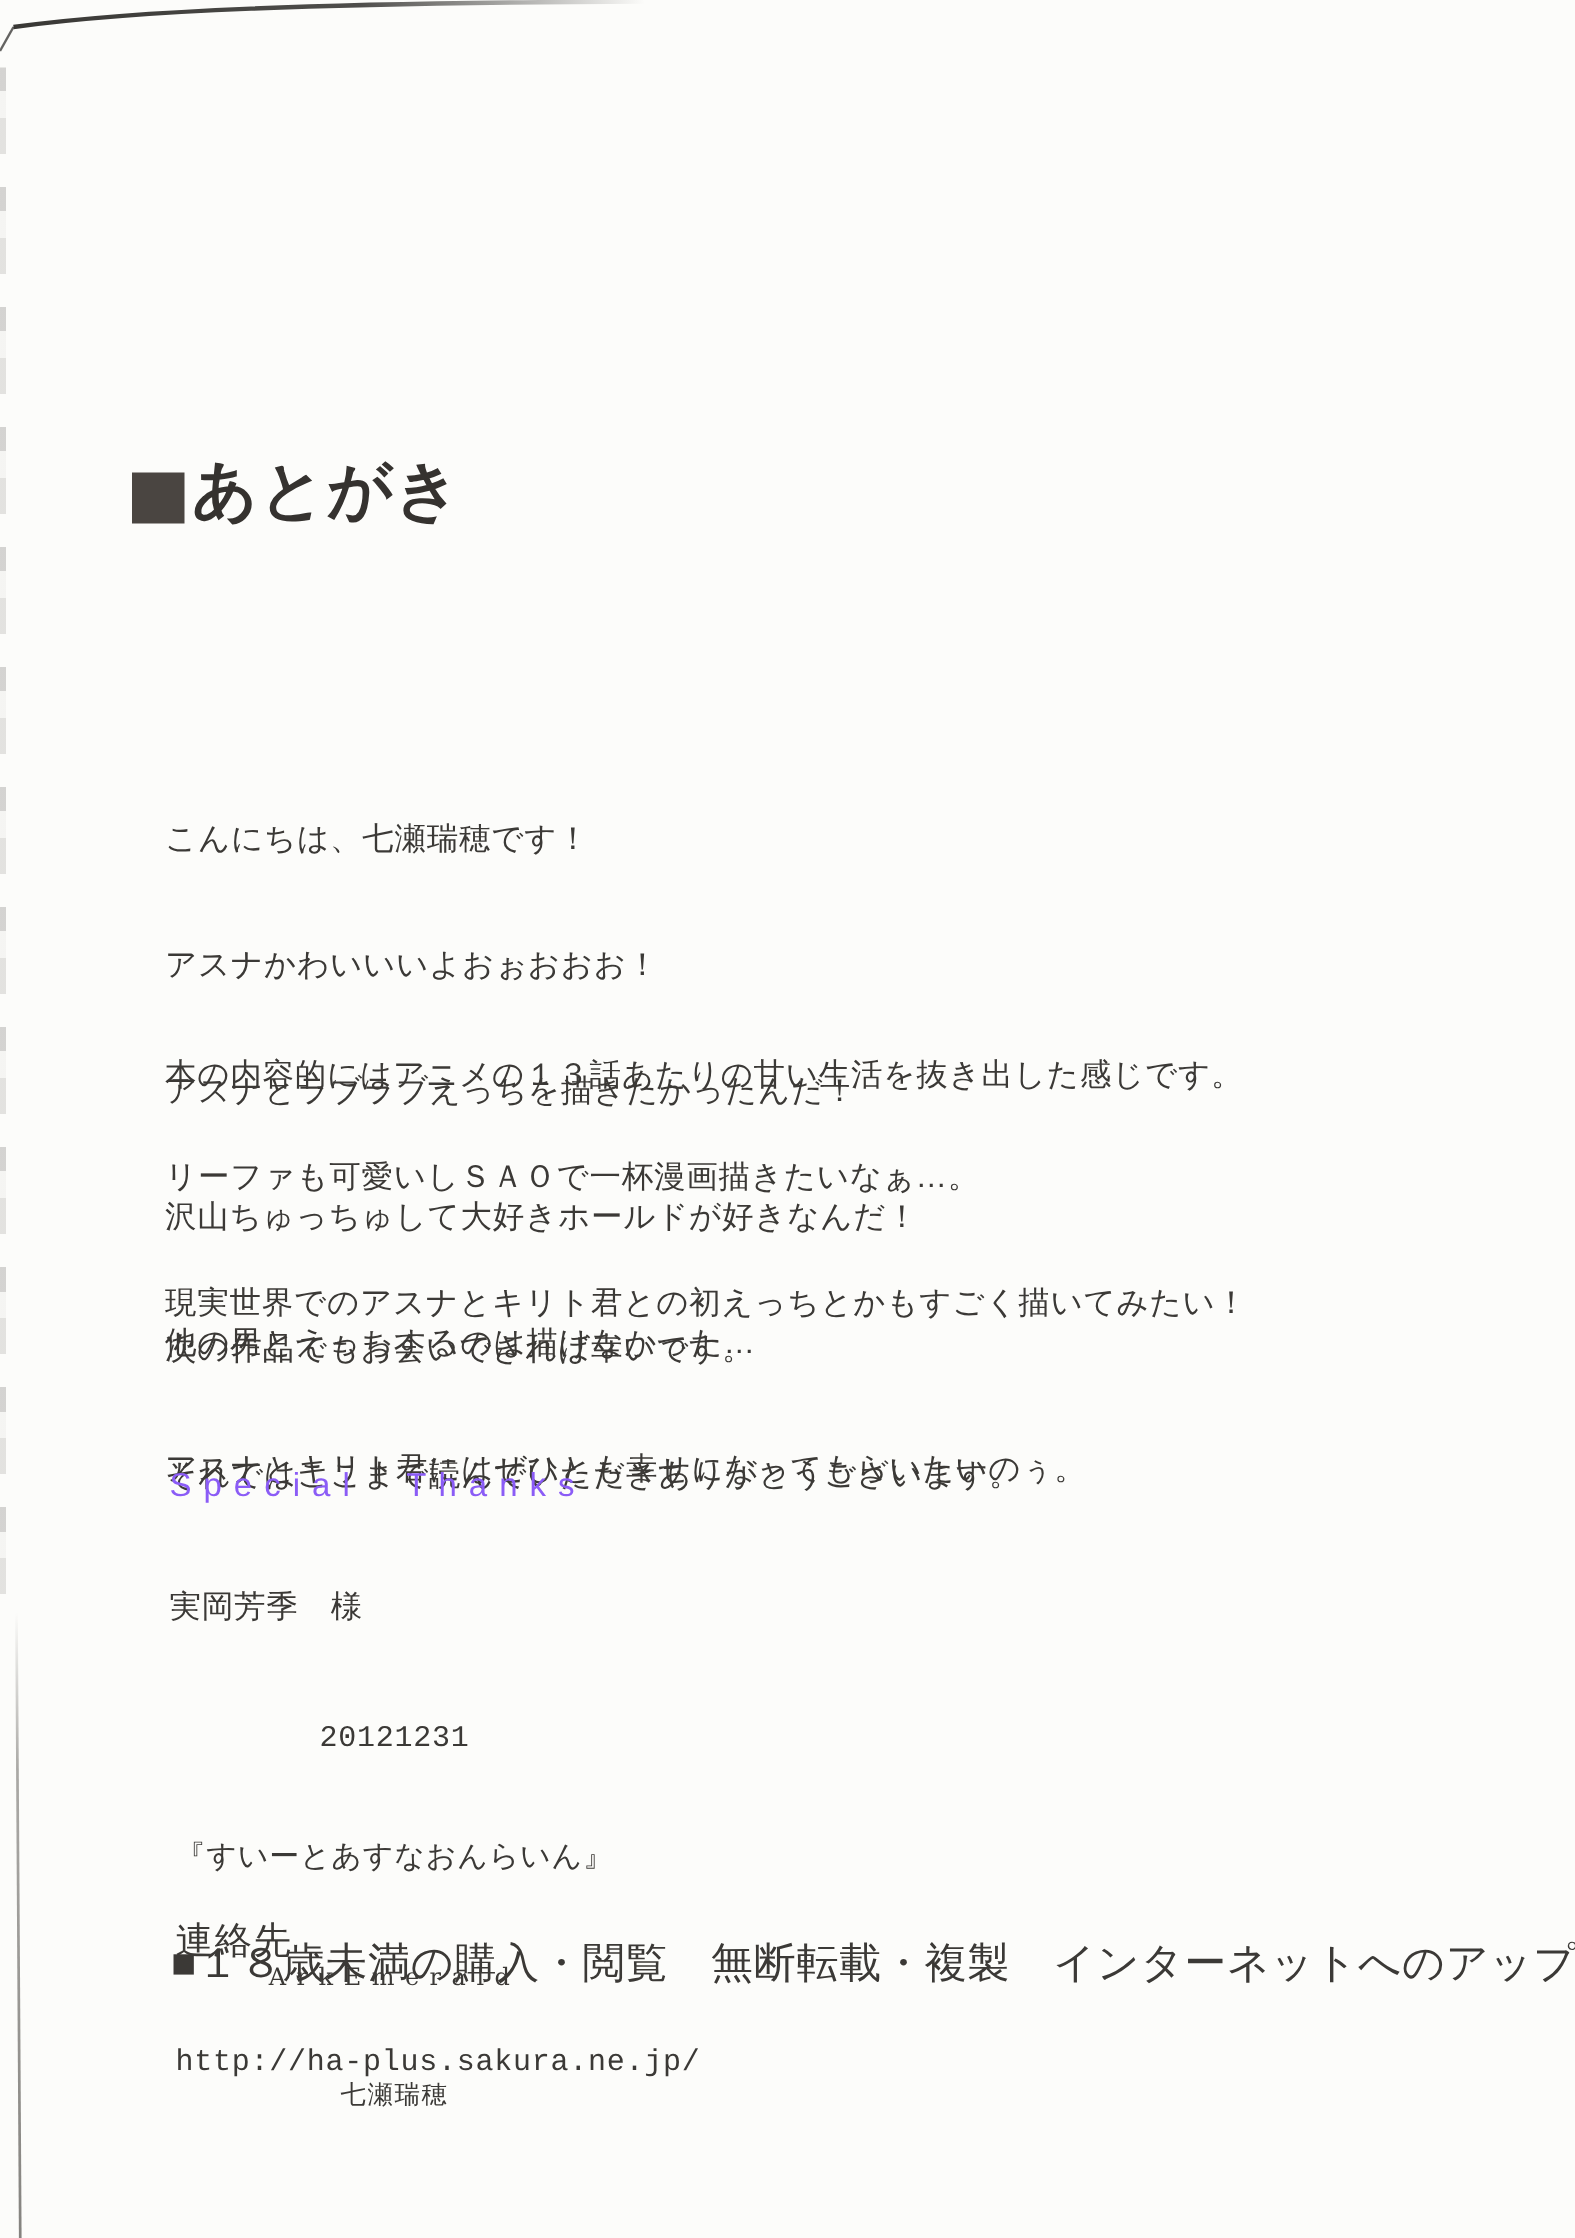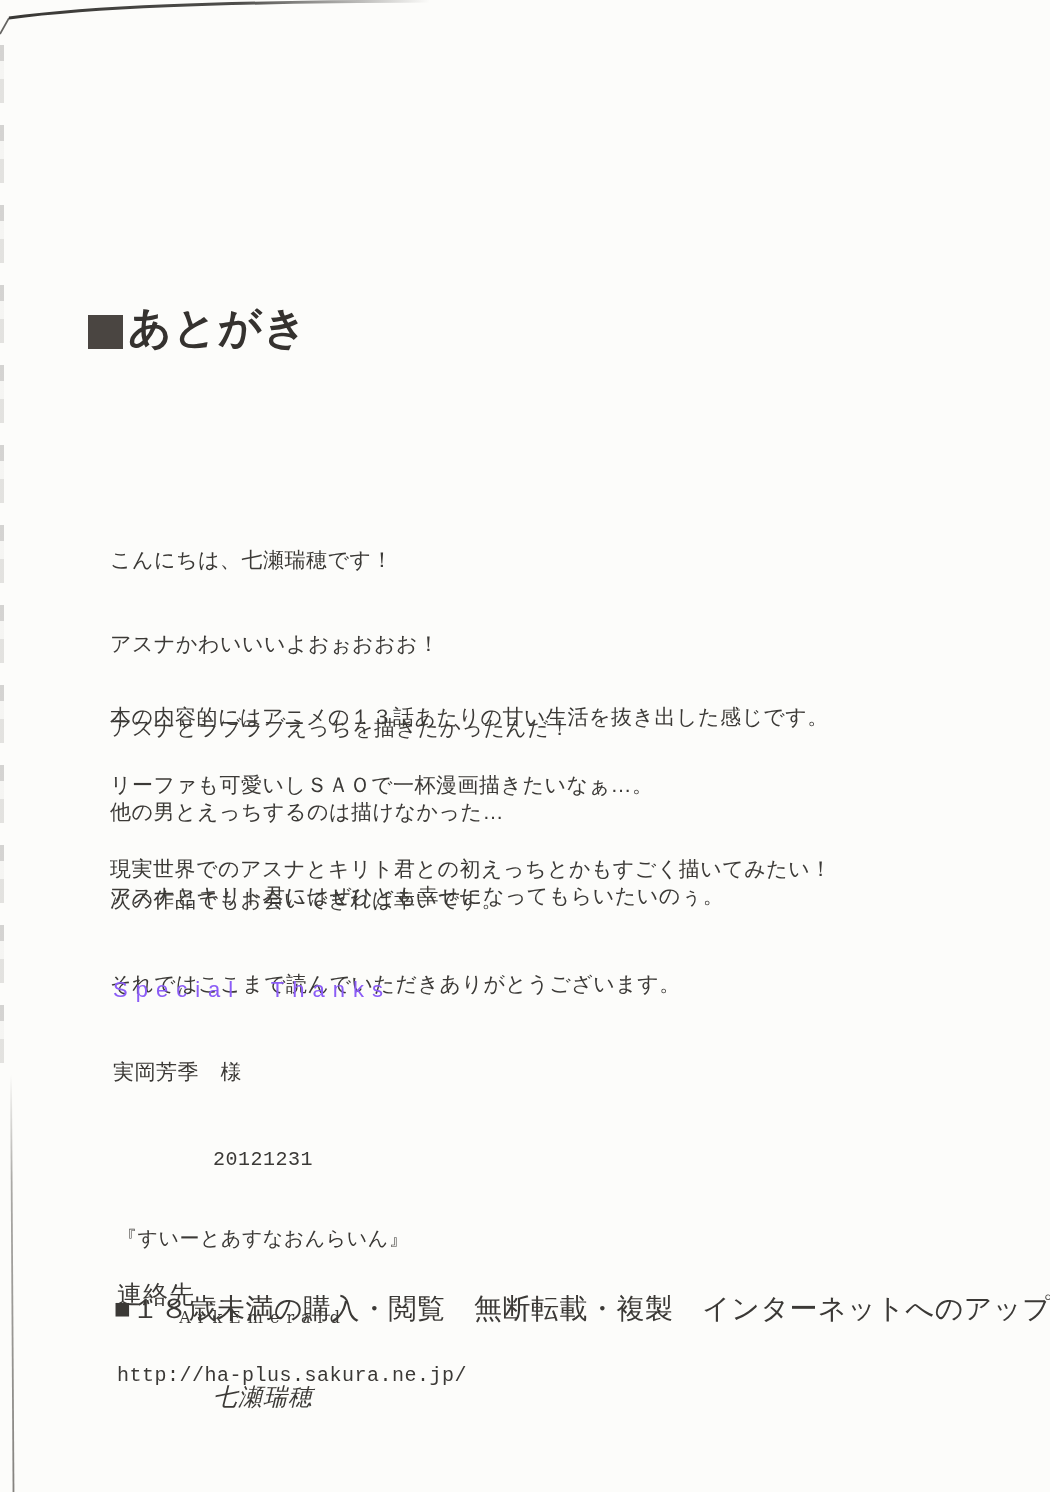--- a/index.html
+++ b/index.html
@@ -75,21 +75,21 @@
   .st-name { font-size: 21px; line-height: 26px; }
   .credits { left: 117px; top: 1092px; }
   .credits .line { line-height: 23px; text-align: center; }
   .cr-date  { font-family: "Liberation Mono", monospace; font-size: 20px; }
   .cr-book  { font-size: 20px; letter-spacing: 0.5px; }
   .cr-circle{
     font-family: "DejaVu Serif", "Liberation Serif", serif;
     font-size: 16px;
     letter-spacing: 7px;
   }
-  .cr-author{ font-size: 24px; letter-spacing: 1px; font-style: italic; }
+  .cr-author{ font-size: 17px; letter-spacing: 1px; }
   .contact { left: 117px; top: 1226px; }
   .ct-label { font-size: 25px; line-height: 25px; letter-spacing: 1px; }
   .ct-url {
     font-family: "Liberation Mono", monospace;
     font-size: 20px;
     line-height: 25px;
   }
   .disclaimer {
     left: 114px; top: 1295px;
     font-size: 28px;
@@ -122,20 +122,21 @@
 
   <header class="title-row">
     <span class="title-square"></span>
     <h1 class="title-text">あとがき</h1>
   </header>
 
   <section class="textblock p1">
     <div>こんにちは、七瀬瑞穂です！</div>
     <div>アスナかわいいいよおぉおおお！</div>
     <div>アスナとラブラブえっちを描きたかったんだ！</div>
+    <div>沢山ちゅっちゅして大好きホールドが好きなんだ！</div>
     <div>他の男とえっちするのは描けなかった…</div>
     <div>アスナとキリト君にはぜひとも幸せになってもらいたいのぅ。</div>
   </section>
 
   <section class="textblock p2">
     <div>本の内容的にはアニメの１３話あたりの甘い生活を抜き出した感じです。</div>
   </section>
 
   <section class="textblock p3">
     <div>リーファも可愛いしＳＡＯで一杯漫画描きたいなぁ…。</div>

